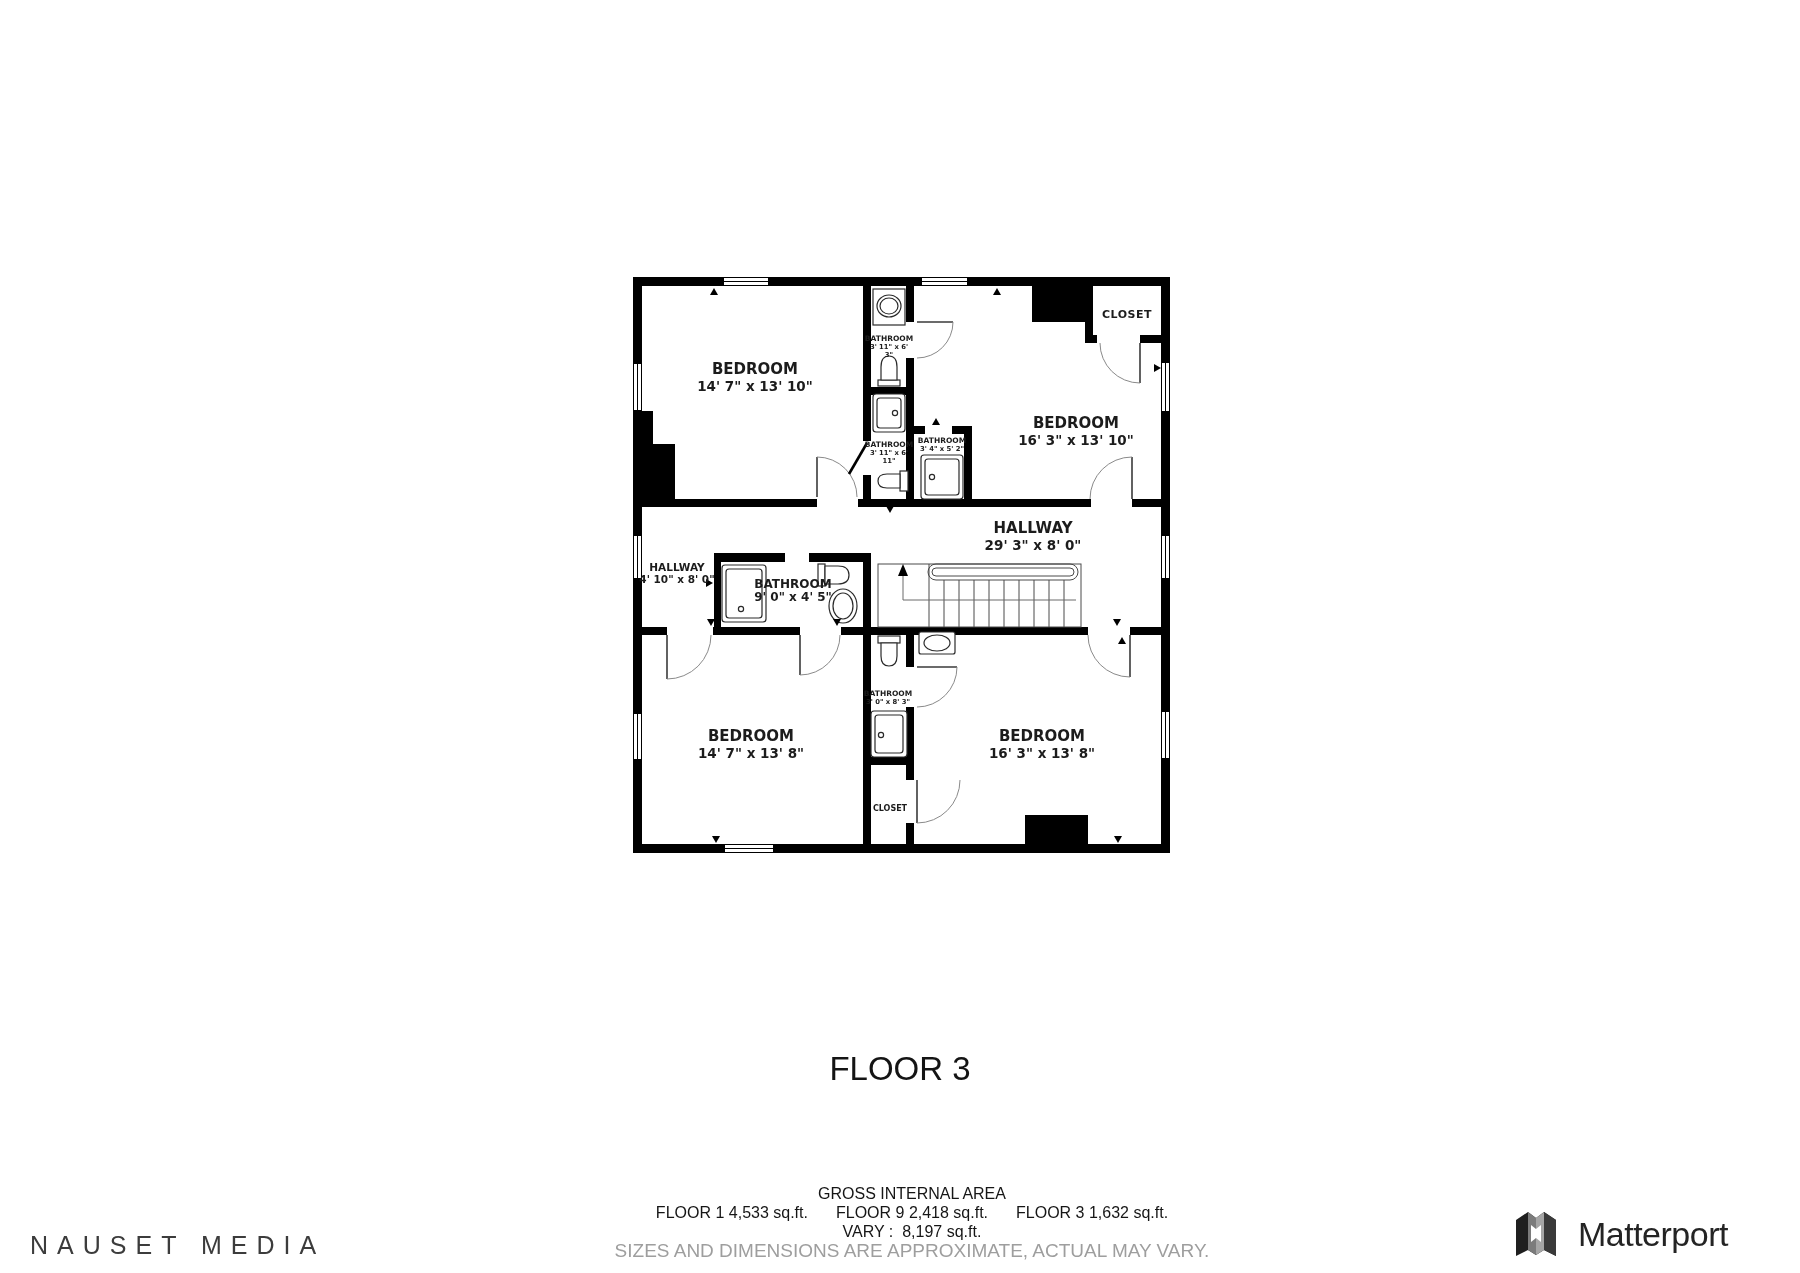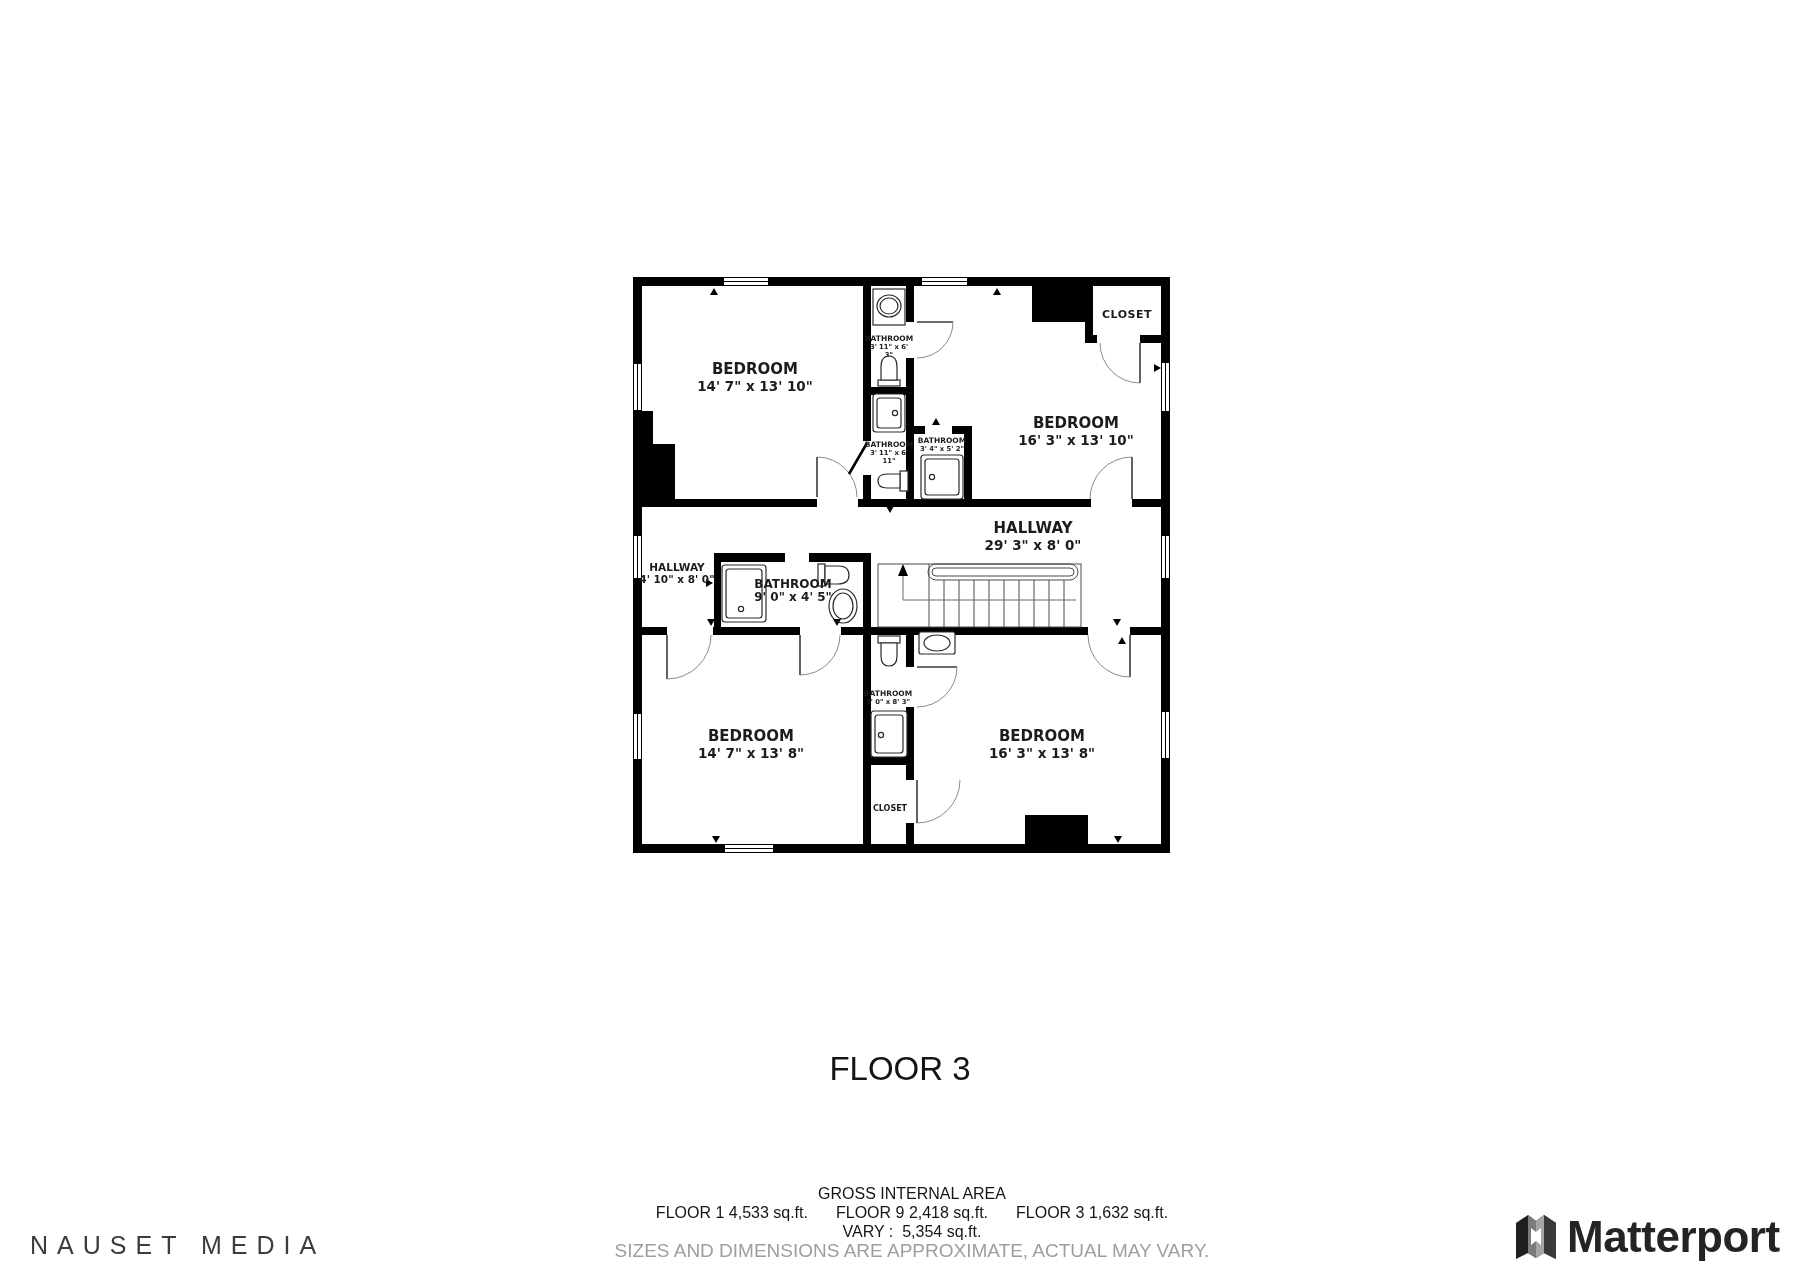--- a/index.html
+++ b/index.html
@@ -17,21 +17,21 @@
   .t-clsmall{font-size:8px}
   .floor-title{position:absolute;top:1050px;left:0;width:1800px;text-align:center;
     font-size:33px;color:#141414;font-family:"Liberation Sans",sans-serif}
   .footer{position:absolute;top:1184px;left:12px;width:1800px;text-align:center;
     font-size:16px;line-height:19px;color:#161616}
   .footer .fa{margin:12px 14px;white-space:nowrap}
   .footer .disclaimer{color:#9e9e9e;font-size:19px}
   .nauset{position:absolute;left:30px;top:1231px;font-size:25px;letter-spacing:9px;
     color:#3c3c3c;font-weight:500;white-space:nowrap}
   .matterport{position:absolute;left:1516px;top:1212px;display:flex;align-items:center}
-  .matterport .word{font-size:44px;font-weight:bold;color:#242424;margin-left:11px;letter-spacing:-.5px}
+  .matterport .word{font-size:34px;font-weight:normal;color:#242424;margin-left:22px;letter-spacing:-.5px}
 </style>
 </head>
 <body>
 
 <div class="page">
 
   <svg id="plan" width="537" height="576" viewBox="0 0 537 576">
       <rect x="0" y="0" width="537" height="576" fill="#ffffff"></rect>
       <g>
         <rect x="0" y="0" width="537" height="9" fill="#000000"></rect>
@@ -203,21 +203,21 @@
     </svg>
 
   <div class="floor-title">FLOOR 3</div>
 
   <div class="footer">
     <div>GROSS INTERNAL AREA</div>
     <div>
       <span class="fa"><span>FLOOR 1</span>&nbsp;<span>4,533 sq.ft.</span></span><span class="fa"><span>FLOOR 9</span>&nbsp;<span>2,418 sq.ft.</span></span><span class="fa"><span>FLOOR 3</span>&nbsp;<span>1,632 sq.ft.</span></span>
     </div>
     <div>
-      <span>VARY :</span>&nbsp;&nbsp;<span>5,354 sq.ft.</span>
+      <span>VARY :</span>&nbsp;&nbsp;<span>8,197 sq.ft.</span>
     </div>
     <div class="disclaimer">SIZES AND DIMENSIONS ARE APPROXIMATE, ACTUAL MAY VARY.</div>
   </div>
 
   <div class="nauset">NAUSET MEDIA</div>
 
   <div class="matterport">
     <svg width="40" height="44" viewBox="0 0 40 44">
       <path d="M0,8 L12,0 L20,6 L28,0 L40,8 L40,44 L28,38 L20,43 L12,38 L0,44 Z" fill="#1f1f1f"></path>
       <path d="M12,0 L20,6 L20,43 L12,38 Z" fill="#7b7b7b"></path>

